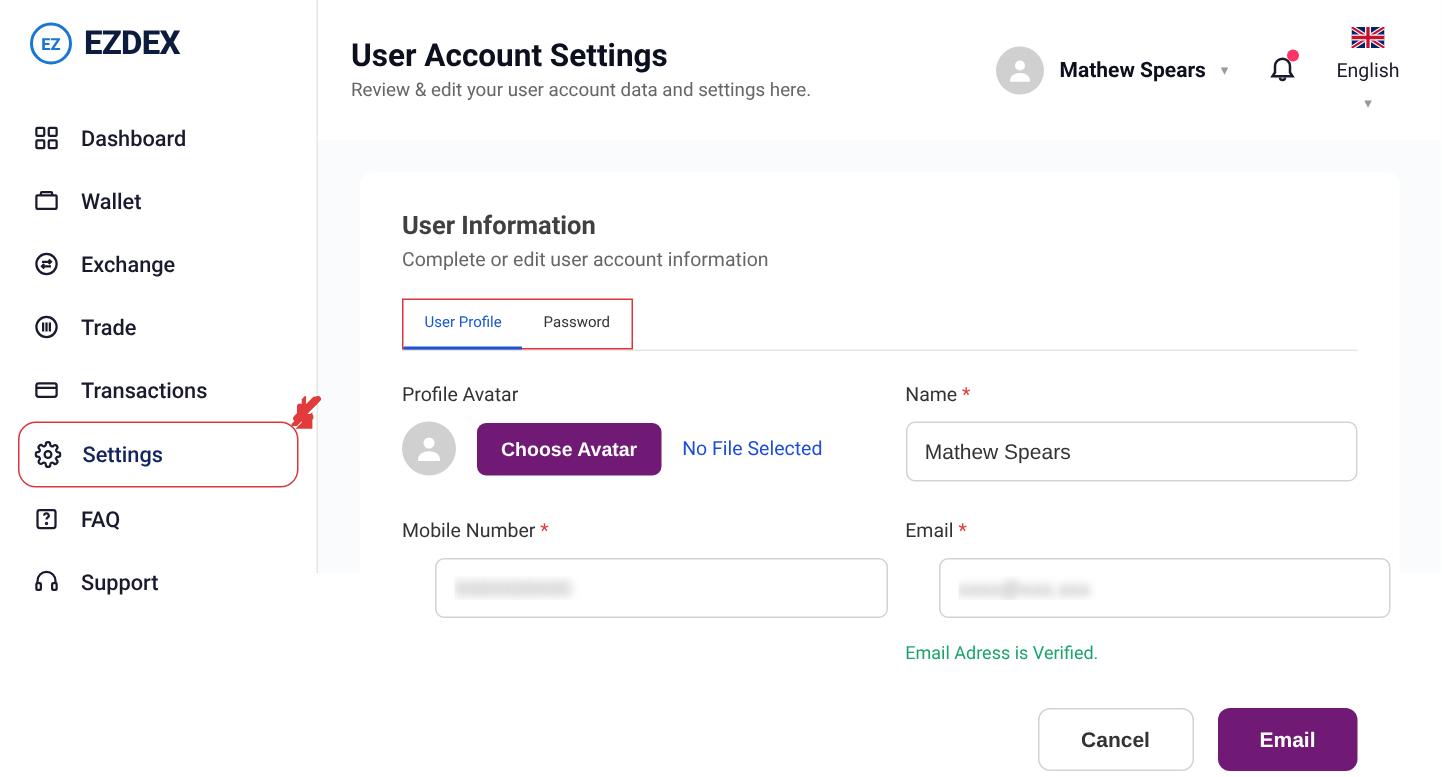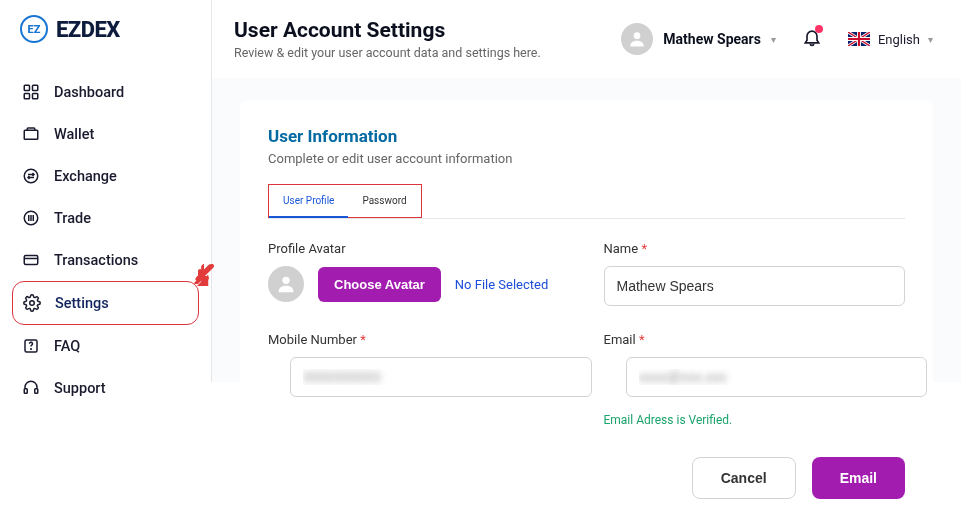--- a/index.html
+++ b/index.html
@@ -26,44 +26,44 @@
     .header-left { display: flex; flex-direction: column; gap: 3px; }
     .page-title { font-size: 21px; font-weight: 700; color: #0b0f1e; }
     .page-subtitle { font-size: 12.5px; color: #666; }
     .header-right { display: flex; align-items: center; gap: 26px; }
     .user-chip { display: flex; align-items: center; gap: 10px; cursor: pointer; }
     .avatar-sm { width: 32px; height: 32px; border-radius: 50%; background: #d0d0d0; display: flex; align-items: center; justify-content: center; }
     .user-name { font-size: 14px; font-weight: 700; color: #0b0f1e; }
     .chev { color: #999; font-size: 10px; }
     .bell-wrap { position: relative; cursor: pointer; }
     .bell-dot { position: absolute; top: -2px; right: -1px; width: 8px; height: 8px; background: #ff3366; border-radius: 50%; }
-    .lang-sel { display: flex; align-items: center; gap: 8px; cursor: pointer; font-size: 13px; }
+    .lang-sel { display: flex; align-items: center; gap: 8px; cursor: pointer; font-size: 13px; flex-direction: column; }
     .flag { width: 22px; height: 14px; display: inline-block; position: relative; }
     
     
     .content { padding: 22px 28px; }
     .card { background: #fff; border-radius: 8px; padding: 26px 28px 28px 28px; }
-    .card-title { font-size: 17px; font-weight: 700; color: #0369a1; margin-bottom: 5px; }
+    .card-title { font-size: 17px; font-weight: 700; color: #404040; margin-bottom: 5px; }
     .card-sub { font-size: 13px; color: #666; margin-bottom: 18px; }
     
     .tabs-wrap { border: 1px solid #d9363e; display: inline-flex; padding: 0; }
     .tabs-row { border-bottom: 1px solid #e6e6e6; margin-bottom: 22px; position: relative; }
     .tab { padding: 10px 14px; font-size: 10px; cursor: pointer; color: #333; }
     .tab.active { color: #1857d6; border-bottom: 2px solid #1857d6; margin-bottom: -1px; }
     
     .form-grid { display: grid; grid-template-columns: 1fr 1fr; gap: 26px 34px; }
     .field { display: flex; flex-direction: column; gap: 10px; }
     .label { font-size: 13px; color: #333; }
     .req { color: #e23b3b; }
     .input { height: 40px; border: 1px solid #d3d3d3; border-radius: 6px; padding: 0 12px; font-size: 14px; color: #333; width: 100%; }
     .input.blurred { color: transparent; text-shadow: 0 0 6px rgba(90,90,90,0.6); margin-left: 22px; }
     .avatar-row { display: flex; align-items: center; gap: 14px; }
     .avatar-md { width: 36px; height: 36px; border-radius: 50%; background: #d0d0d0; display: flex; align-items: center; justify-content: center; }
     .btn { border: none; border-radius: 6px; padding: 10px 16px; font-size: 13px; font-weight: 600; cursor: pointer; }
-    .btn-primary { background: #a21caf; color: #fff; }
+    .btn-primary { background: #701a75; color: #fff; }
     .btn-outline { background: #fff; color: #333; border: 1px solid #d3d3d3; }
     .file-status { font-size: 13px; color: #1d4ed8; }
     .helper-success { font-size: 12px; color: #1aa36b; margin-top: 6px; }
     
     .actions { display: flex; justify-content: flex-end; gap: 16px; margin-top: 30px; }
     .btn-lg { padding: 12px 28px; border-radius: 8px; font-size: 14px; }
   </style>
 </head>
 <body>
 

